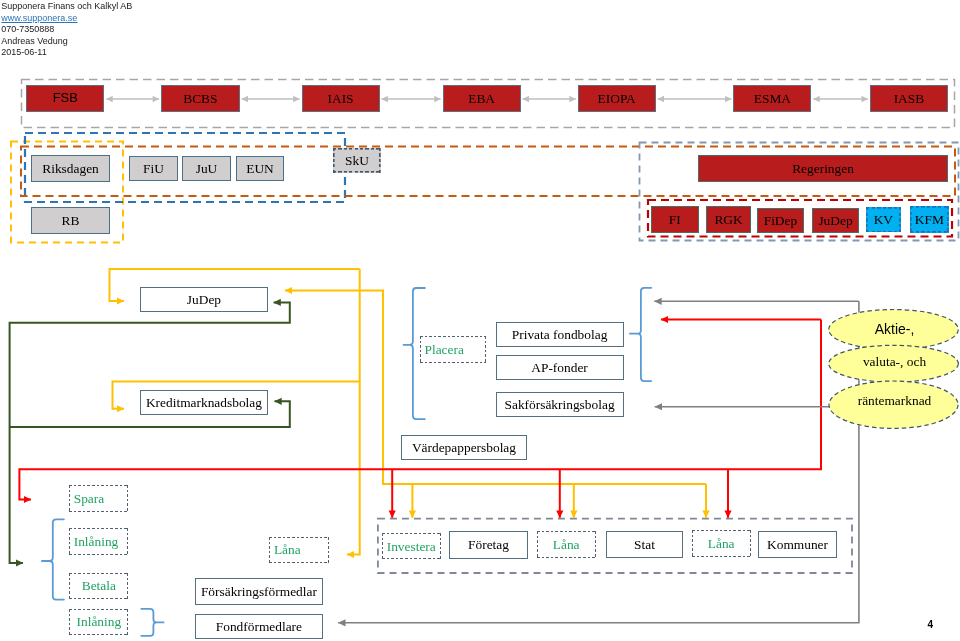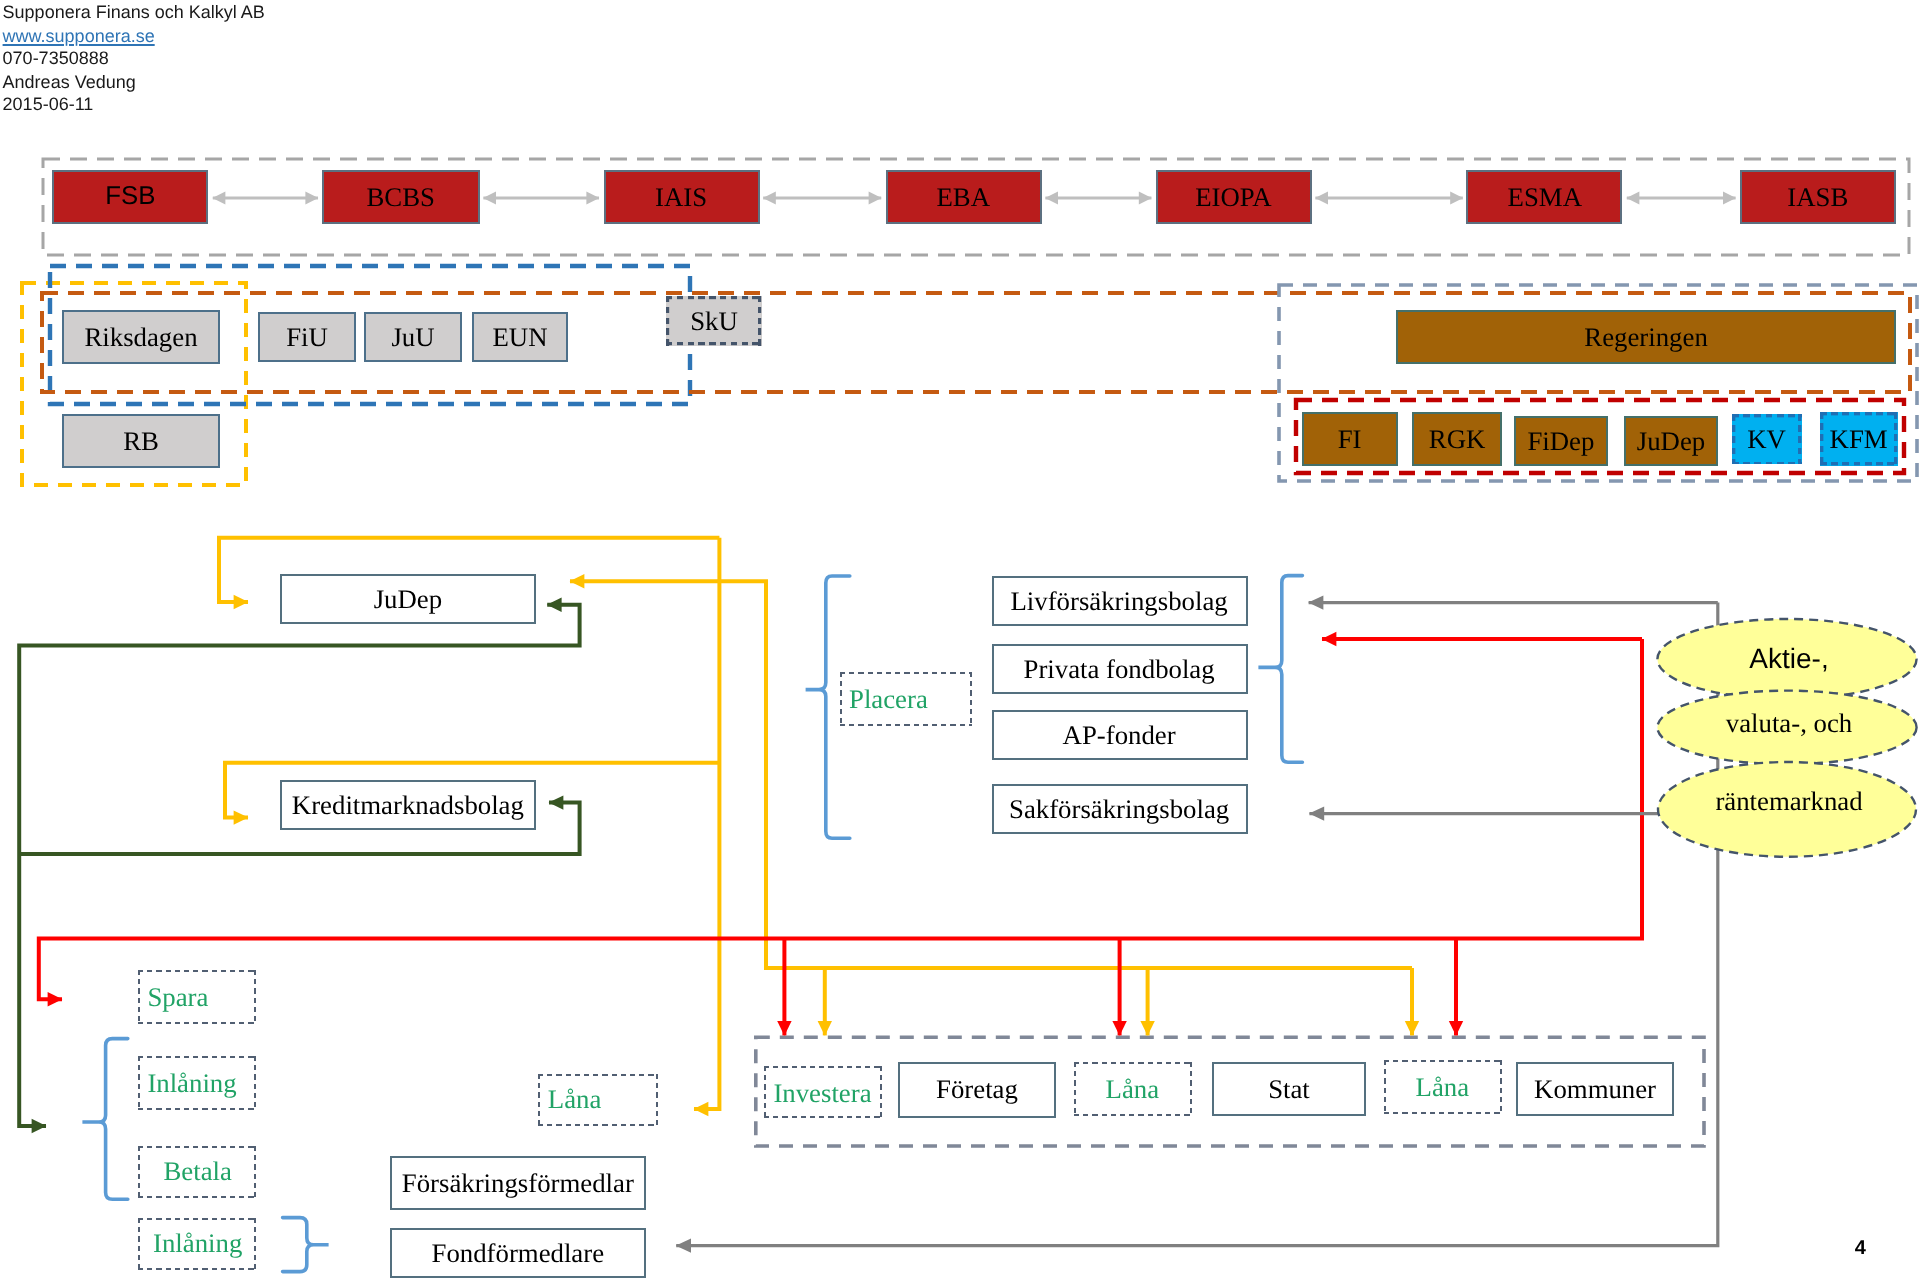--- a/index.html
+++ b/index.html
@@ -17,21 +17,21 @@
   .b-gray{border:1.4px solid #4D708A;background:#D0CECE;}
   .b-graydash{background:#D0CECE;
      background-image:
        repeating-linear-gradient(to right,#44546A 0 3.2px,transparent 3.2px 5.4px),
        repeating-linear-gradient(to right,#44546A 0 3.2px,transparent 3.2px 5.4px),
        repeating-linear-gradient(to bottom,#44546A 0 3.2px,transparent 3.2px 5.4px),
        repeating-linear-gradient(to bottom,#44546A 0 3.2px,transparent 3.2px 5.4px),
        linear-gradient(#D0CECE,#D0CECE);
      background-size:100% 1.6px,100% 1.6px,1.6px 100%,1.6px 100%,100% 100%;
      background-position:0 0,0 100%,0 0,100% 0,0 0;background-repeat:no-repeat;}
-  .b-green{border:1.4px solid #44706A;background:#a16207;}
+  .b-green{border:1.4px solid #44706A;background:#b91c1c;}
   .b-cyan{background:#00B0F0;
      background-image:
        repeating-linear-gradient(to right,#1F6FB4 0 3.4px,transparent 3.4px 5.6px),
        repeating-linear-gradient(to right,#1F6FB4 0 3.4px,transparent 3.4px 5.6px),
        repeating-linear-gradient(to bottom,#1F6FB4 0 3.4px,transparent 3.4px 5.6px),
        repeating-linear-gradient(to bottom,#1F6FB4 0 3.4px,transparent 3.4px 5.6px),
        linear-gradient(#00B0F0,#00B0F0);
      background-size:100% 1.7px,100% 1.7px,1.7px 100%,1.7px 100%,100% 100%;
      background-position:0 0,0 100%,0 0,100% 0,0 0;background-repeat:no-repeat;}
   .ctr{justify-content:center !important;padding-left:0 !important;}
@@ -183,24 +183,24 @@
   <div class="bx b-green" style="left:651px;top:206.4px;width:47.6px;height:26.5px;">FI</div>
   <div class="bx b-green" style="left:706.1px;top:206.4px;width:44.9px;height:26.5px;">RGK</div>
   <div class="bx b-green" style="left:756.7px;top:207.5px;width:47.5px;height:25.8px;">FiDep</div>
   <div class="bx b-green" style="left:811.7px;top:207.5px;width:47.6px;height:25.8px;">JuDep</div>
   <div class="bx b-cyan" style="left:866px;top:207.1px;width:34.6px;height:25.2px;">KV</div>
   <div class="bx b-cyan" style="left:909.5px;top:205.9px;width:39.6px;height:26.9px;">KFM</div>
 
   <div class="bx b-plain" style="left:140.2px;top:287px;width:127.5px;height:25.4px;">JuDep</div>
   <div class="bx b-plain" style="left:140.2px;top:390px;width:127.5px;height:25.4px;">Kreditmarknadsbolag</div>
   <div class="bx b-dashgreen" style="left:420px;top:336.3px;width:65.7px;height:26.7px;">Placera</div>
-  <div class="bx b-plain" style="left:495.5px;top:288.3px;width:128.1px;height:25.1px;">Livförsäkringsbolag</div>
   <div class="bx b-plain" style="left:495.5px;top:322.1px;width:128.1px;height:24.5px;">Privata fondbolag</div>
   <div class="bx b-plain" style="left:495.5px;top:354.9px;width:128.1px;height:25.1px;">AP-fonder</div>
   <div class="bx b-plain" style="left:495.5px;top:392.4px;width:128.1px;height:24.7px;">Sakförsäkringsbolag</div>
+  <div class="bx b-plain" style="left:400.5px;top:435.2px;width:126.9px;height:25.2px;">Värdepappersbolag</div>
 
   <div class="bx b-dashgreen" style="left:69.2px;top:485px;width:59.3px;height:27.1px;">Spara</div>
   <div class="bx b-dashgreen" style="left:69.2px;top:528.4px;width:59.3px;height:26.8px;">Inlåning</div>
   <div class="bx b-dashgreen ctr" style="left:69.2px;top:572.5px;width:59.3px;height:26.8px;">Betala</div>
   <div class="bx b-dashgreen ctr" style="left:69.2px;top:608.5px;width:59.3px;height:26.8px;">Inlåning</div>
   <div class="bx b-dashgreen" style="left:269.4px;top:536.9px;width:59.7px;height:26px;">Låna</div>
   <div class="bx b-plain" style="left:195.1px;top:578.1px;width:127.6px;height:26.7px;">Försäkringsförmedlar</div>
   <div class="bx b-plain" style="left:195.1px;top:614px;width:127.6px;height:25.4px;">Fondförmedlare</div>
 
   <div class="bx b-dashgreen" style="left:382.2px;top:533.2px;width:59.2px;height:26.4px;">Investera</div>

